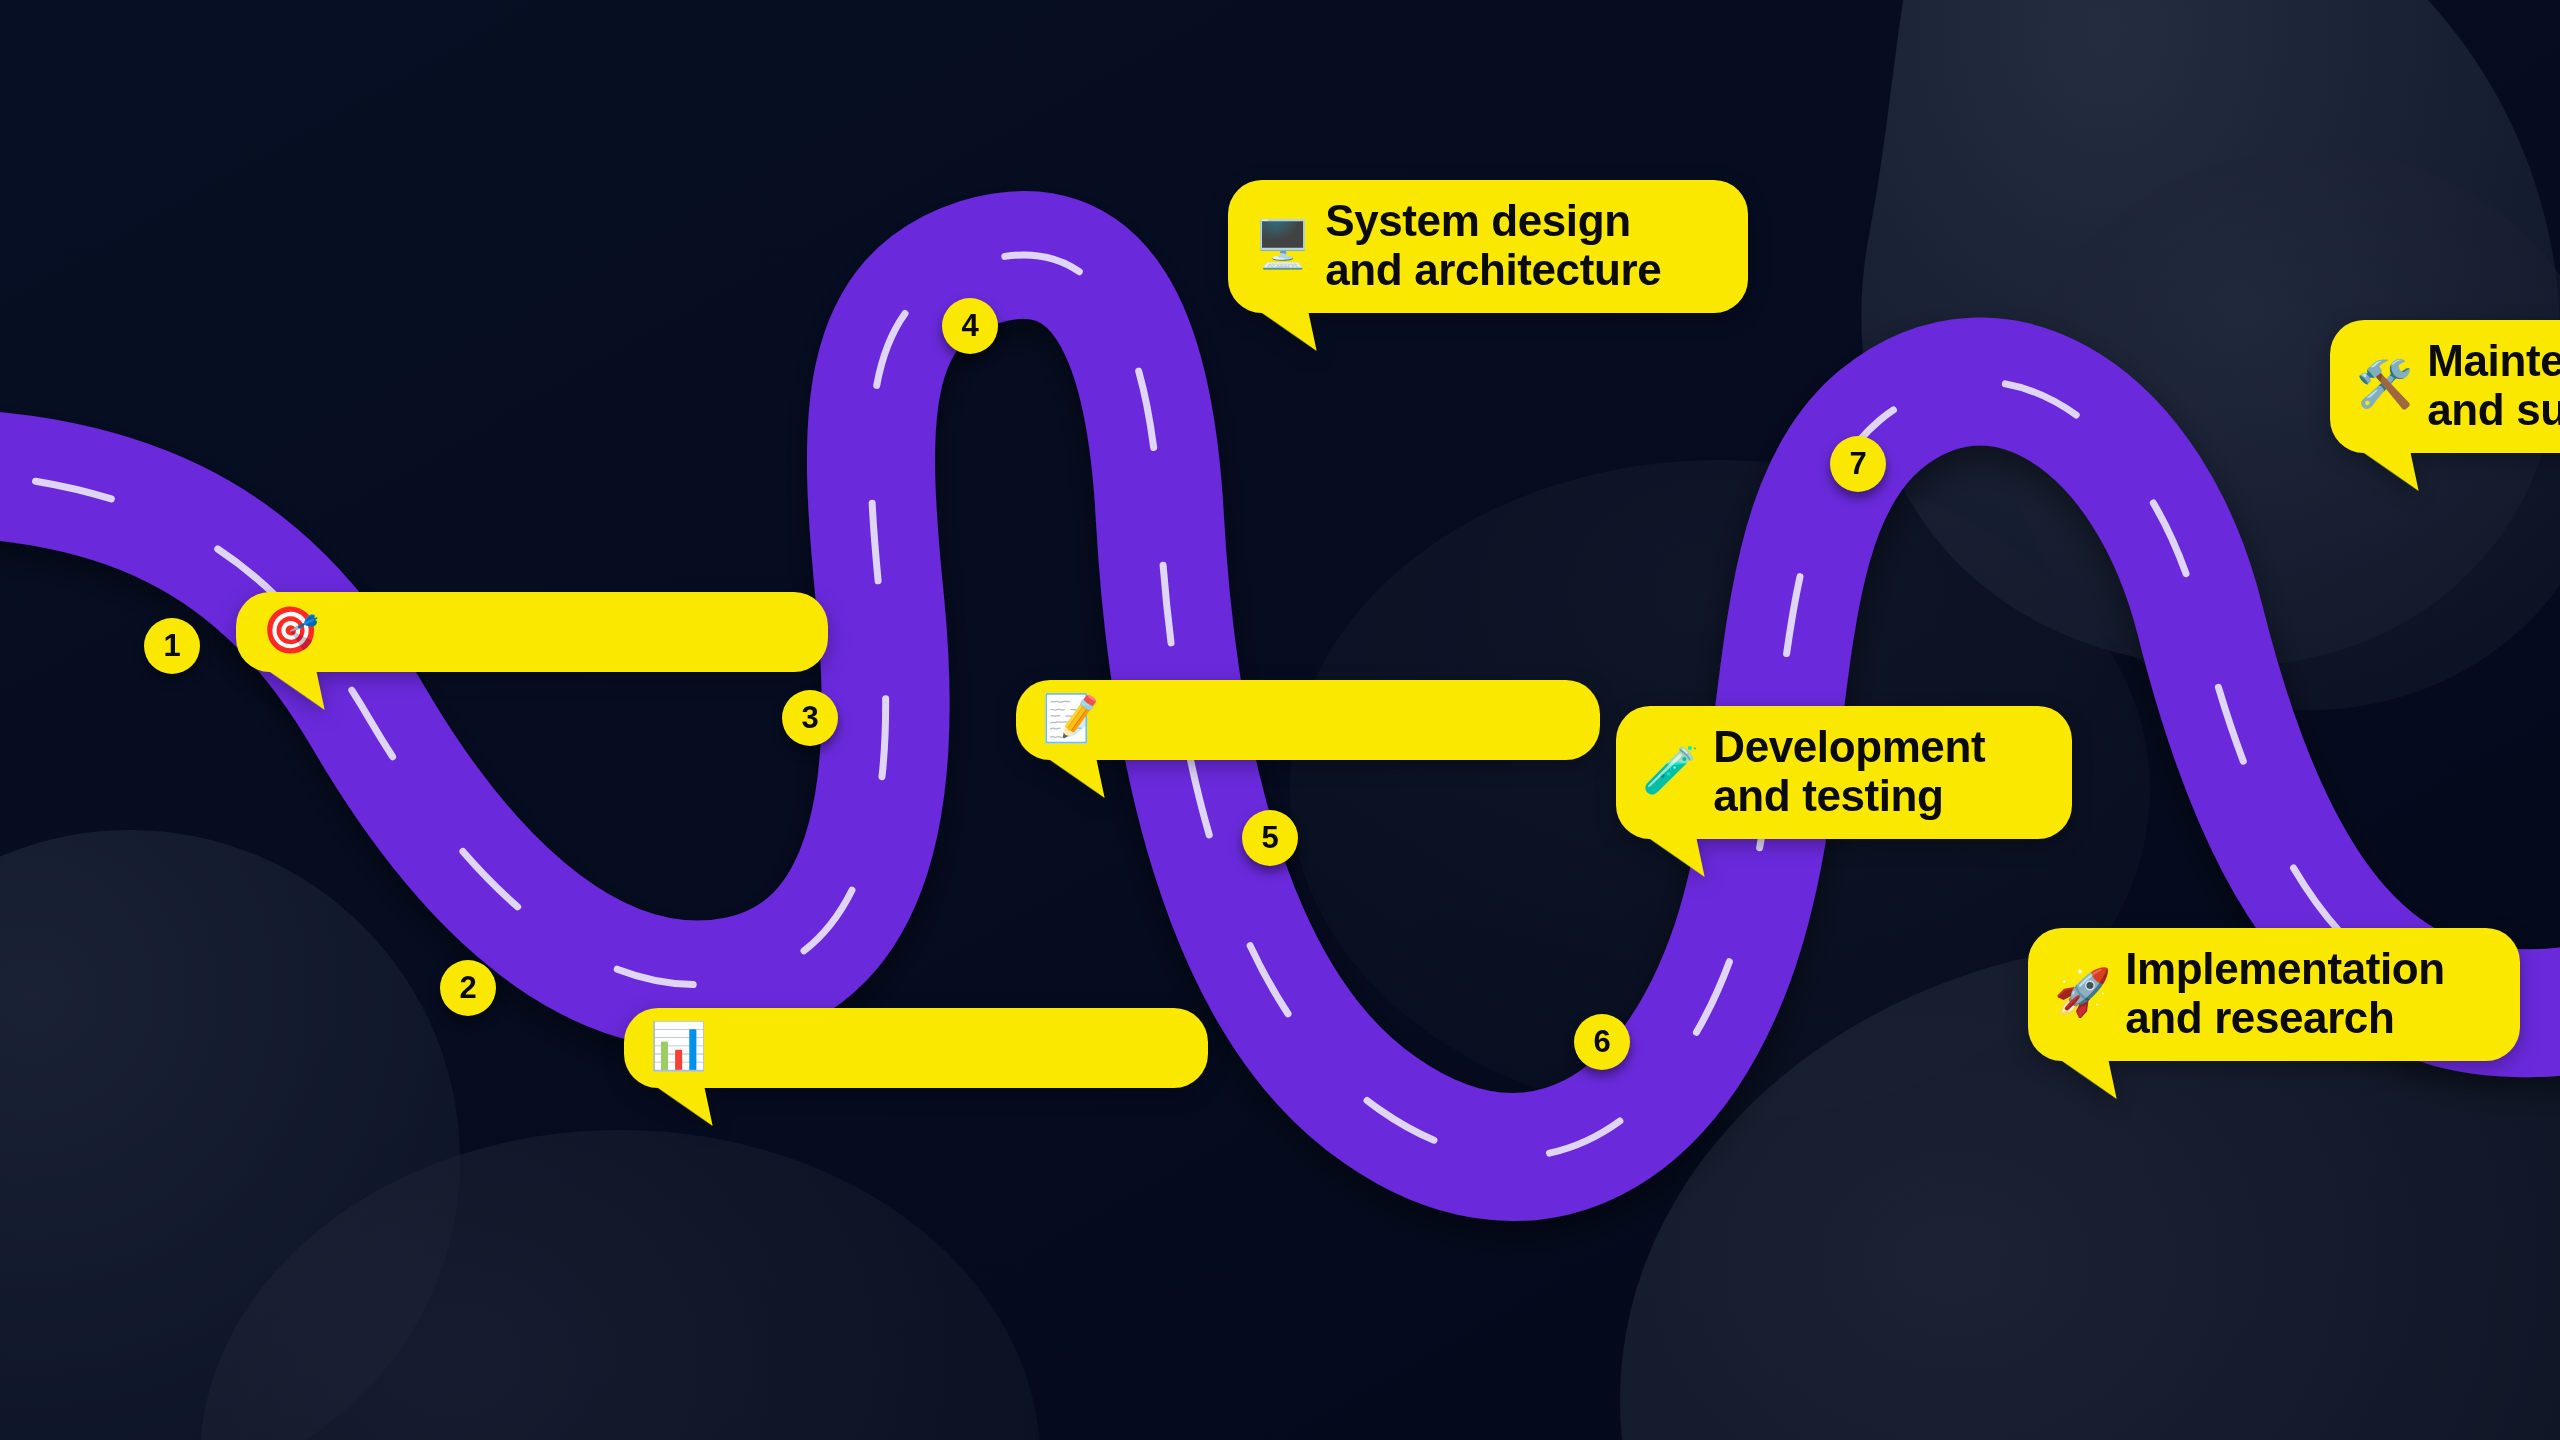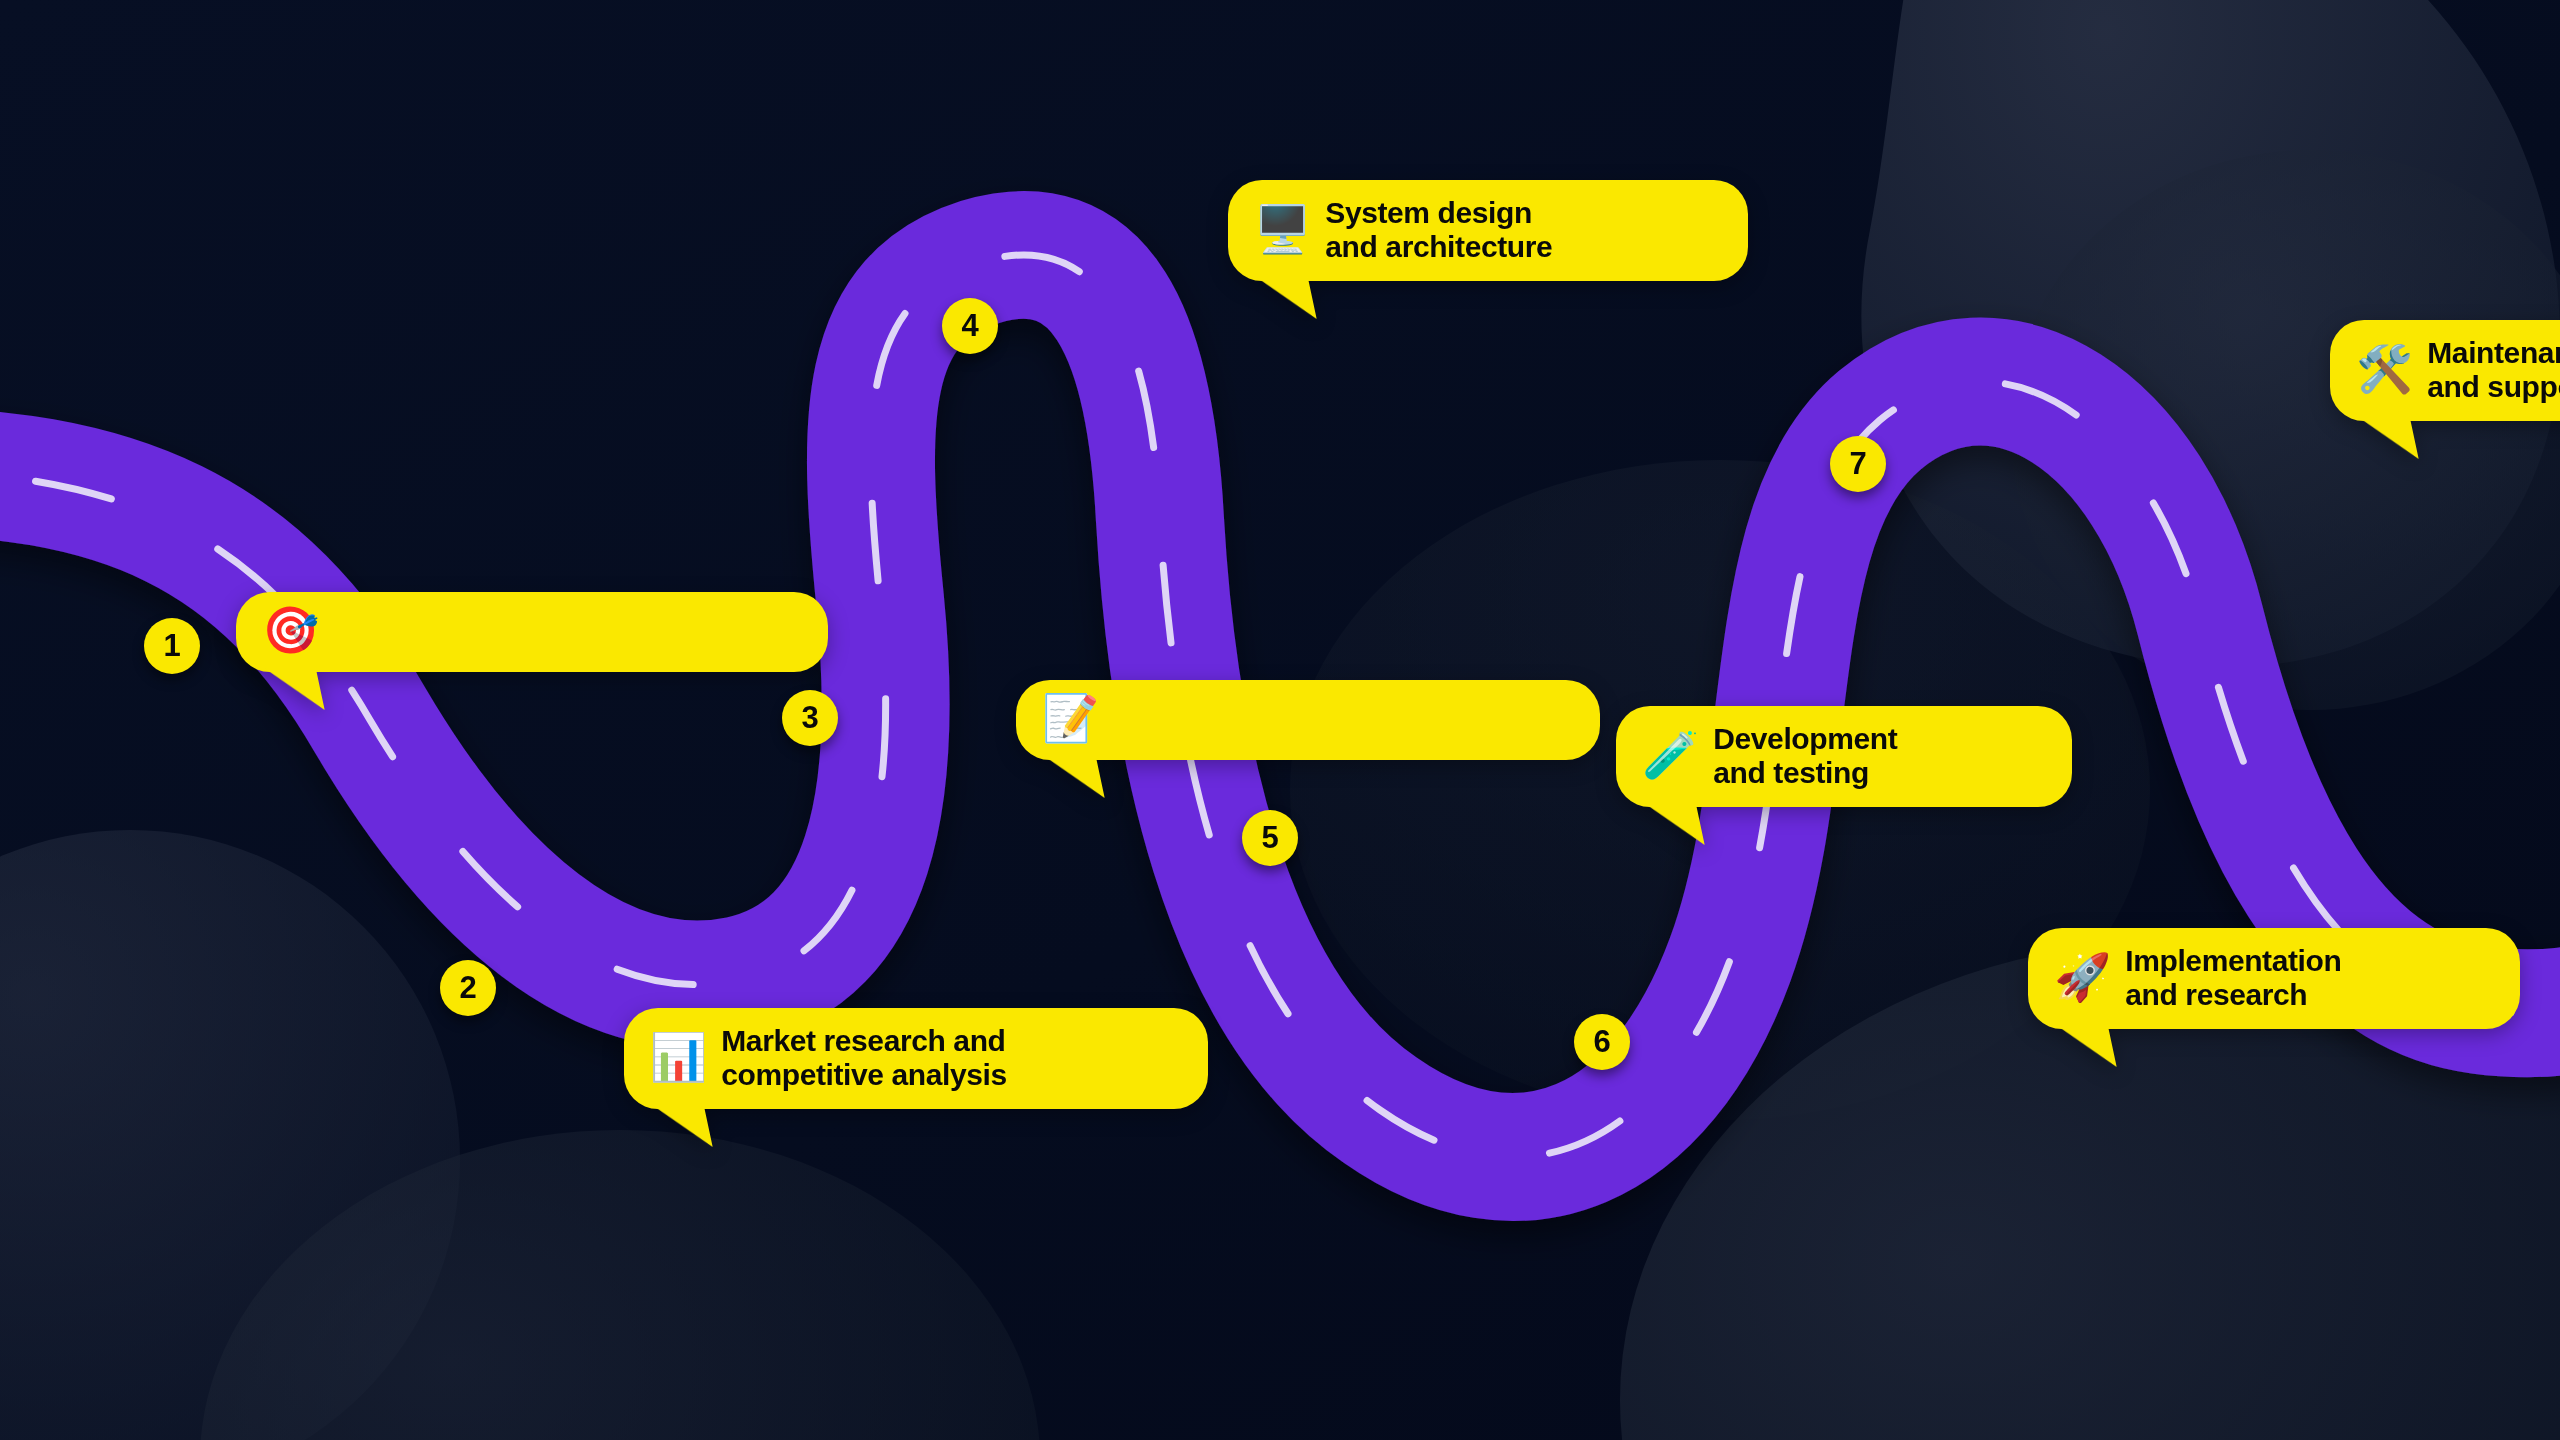--- a/index.html
+++ b/index.html
@@ -47,21 +47,21 @@
     z-index: 40;
   }
   .callout .emoji {
     font-size: 46px;
     line-height: 1;
     flex: 0 0 auto;
     display: block;
     transform: translateY(-1px);
   }
   .callout .ctext {
-    font-size: 30px;
+    font-size: 44px;
     font-weight: 700;
     line-height: 1.12;
     color: #0a0a0a;
     letter-spacing: -0.4px;
     white-space: pre-line;
   }
   
   .callout .tail {
     position: absolute;
     width: 0;
@@ -165,22 +165,20 @@
     <use href="#roadPath" stroke="#E9E4F7" stroke-width="7" fill="none" stroke-linecap="round" stroke-dasharray="78 118" stroke-dashoffset="40" opacity="0.92"></use>
   </svg>
 
   <div class="callout" style="left:236px; top:592px; width:592px;">
     <span class="emoji">🎯</span>
     <span class="tail tail-dl"></span>
   </div>
 
   <div class="callout" style="left:624px; top:1008px; width:584px;">
     <span class="emoji">📊</span>
-    <span class="ctext">Market research and
-competitive analysis</span>
     <span class="tail tail-dl"></span>
   </div>
 
   <div class="callout" style="left:1016px; top:680px; width:584px;">
     <span class="emoji">📝</span>
     <span class="tail tail-dl"></span>
   </div>
 
   <div class="callout" style="left:1228px; top:180px; width:520px;">
     <span class="emoji">🖥️</span>

